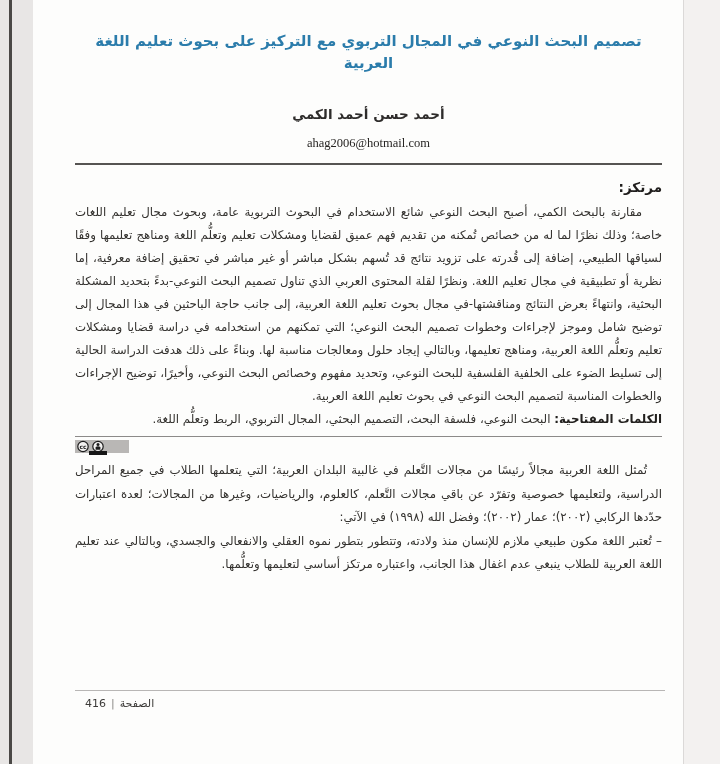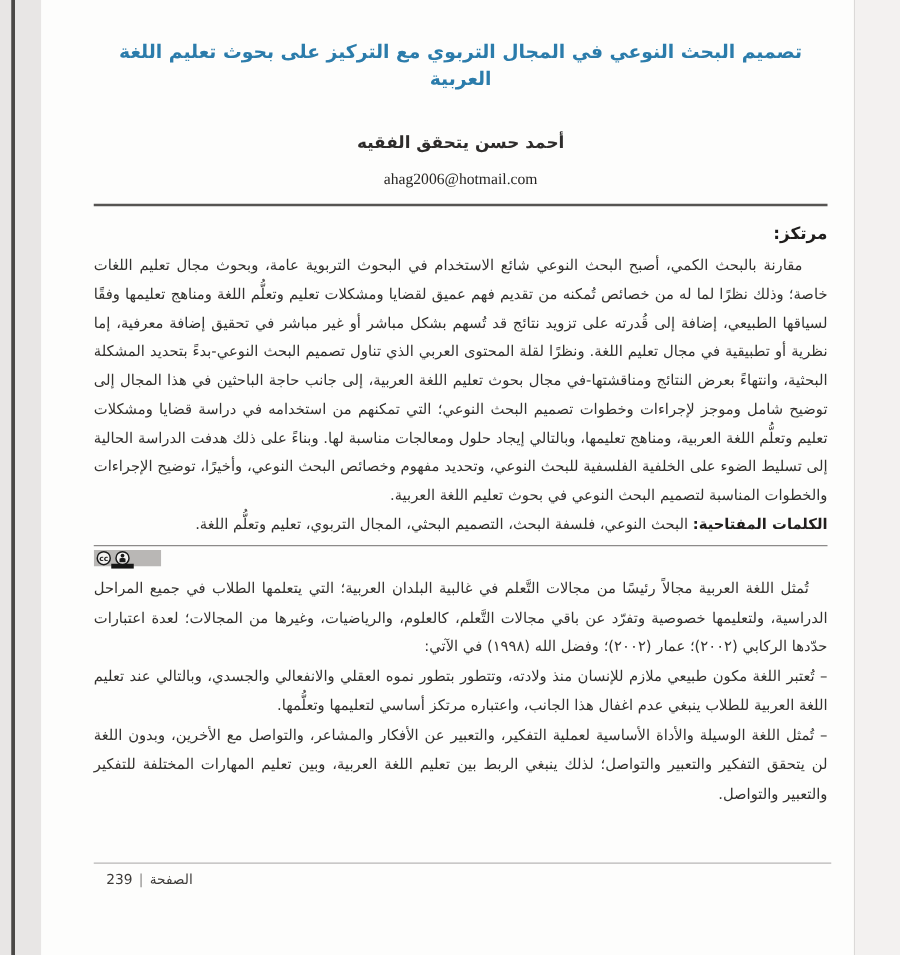--- a/index.html
+++ b/index.html
@@ -52,43 +52,42 @@
   <div class="band-left"></div>
   <div class="spine-line"></div>
   <div class="band-right"></div>
 
   <div class="page"></div>
 
   <div class="content">
 
     <div class="doc-title">تصميم البحث النوعي في المجال التربوي مع التركيز على بحوث تعليم اللغة العربية</div>
 
-    <div class="author">أحمد حسن يتحقق الفقيه</div>
+    <div class="author">أحمد حسن أحمد الكمي</div>
     <div class="email">
       <a href="#">ahag2006@hotmail.com</a>
     </div>
 
     <div class="rule-1"></div>
 
     <div class="section-heading">مرتكز:</div>
     <p class="body-par indent">مقارنة بالبحث الكمي، أصبح البحث النوعي شائع الاستخدام في البحوث التربوية عامة، وبحوث مجال تعليم اللغات خاصة؛ وذلك نظرًا لما له من خصائص تُمكنه من تقديم فهم عميق لقضايا ومشكلات تعليم وتعلُّم اللغة ومناهج تعليمها وفقًا لسياقها الطبيعي، إضافة إلى قُدرته على تزويد نتائج قد تُسهم بشكل مباشر أو غير مباشر في تحقيق إضافة معرفية، إما نظرية أو تطبيقية في مجال تعليم اللغة. ونظرًا لقلة المحتوى العربي الذي تناول تصميم البحث النوعي-بدءً بتحديد المشكلة البحثية، وانتهاءً بعرض النتائج ومناقشتها-في مجال بحوث تعليم اللغة العربية، إلى جانب حاجة الباحثين في هذا المجال إلى توضيح شامل وموجز لإجراءات وخطوات تصميم البحث النوعي؛ التي تمكنهم من استخدامه في دراسة قضايا ومشكلات تعليم وتعلُّم اللغة العربية، ومناهج تعليمها، وبالتالي إيجاد حلول ومعالجات مناسبة لها. وبناءً على ذلك هدفت الدراسة الحالية إلى تسليط الضوء على الخلفية الفلسفية للبحث النوعي، وتحديد مفهوم وخصائص البحث النوعي، وأخيرًا، توضيح الإجراءات والخطوات المناسبة لتصميم البحث النوعي في بحوث تعليم اللغة العربية.</p>
-    <p class="keywords"><span class="kw-label">الكلمات المفتاحية:</span><span> البحث النوعي، فلسفة البحث، التصميم البحثي، المجال التربوي، تعليم وتعلُّم اللغة.</span></p>
+    <p class="keywords"><span class="kw-label">الكلمات المفتاحية:</span><span> البحث النوعي، فلسفة البحث، التصميم البحثي، المجال التربوي، الربط وتعلُّم اللغة.</span></p>
 
     <div class="rule-2"></div>
 
     <svg class="cc-badge" viewBox="0 0 54 15" xmlns="http://www.w3.org/2000/svg">
       <rect x="0" y="0" width="54" height="13" fill="#b9b7b5"></rect>
       <circle cx="8" cy="6.5" r="5.2" fill="#f2f1f0" stroke="#1c1c1c" stroke-width="1.2"></circle>
       <text x="8" y="8.6" font-size="6" font-weight="bold" text-anchor="middle" fill="#1c1c1c" font-family="DejaVu Sans, sans-serif">cc</text>
       <circle cx="23" cy="6.5" r="5.2" fill="#f2f1f0" stroke="#1c1c1c" stroke-width="1.2"></circle>
       <circle cx="23" cy="4.4" r="1.5" fill="#1c1c1c"></circle>
       <path d="M20.6 9.8 L20.6 6.9 Q23 5.6 25.4 6.9 L25.4 9.8 Z" fill="#1c1c1c"></path>
       <rect x="14" y="11" width="18" height="4" fill="#161616"></rect>
     </svg>
 
     <p class="body-par intro-par" style="text-indent:15px; line-height:23.5px;">تُمثل اللغة العربية مجالاً رئيسًا من مجالات التَّعلم في غالبية البلدان العربية؛ التي يتعلمها الطلاب في جميع المراحل الدراسية، ولتعليمها خصوصية وتفرّد عن باقي مجالات التَّعلم، كالعلوم، والرياضيات، وغيرها من المجالات؛ لعدة اعتبارات حدّدها الركابي (٢٠٠٢)؛ عمار (٢٠٠٢)؛ وفضل الله (١٩٩٨) في الآتي:</p>
     <p class="body-par bullet-par" style="line-height:23.5px; margin-top:0;">– تُعتبر اللغة مكون طبيعي ملازم للإنسان منذ ولادته، وتتطور بتطور نموه العقلي والانفعالي والجسدي، وبالتالي عند تعليم اللغة العربية للطلاب ينبغي عدم اغفال هذا الجانب، واعتباره مرتكز أساسي لتعليمها وتعلُّمها.</p>
-    <p class="body-par bullet-par" style="line-height:23.5px; margin-top:0;">– تُمثل اللغة الوسيلة والأداة الأساسية لعملية التفكير، والتعبير عن الأفكار والمشاعر، والتواصل مع الأخرين، وبدون اللغة لن يتحقق التفكير والتعبير والتواصل؛ لذلك ينبغي الربط بين تعليم اللغة العربية، وبين تعليم المهارات المختلفة للتفكير والتعبير والتواصل.</p>
   </div>
 
   <div class="footer-rule"></div>
-  <div class="footer-text"><span class="pg-num">239</span><span class="pg-sep">|</span><span class="pg-word">الصفحة</span></div>
+  <div class="footer-text"><span class="pg-num">416</span><span class="pg-sep">|</span><span class="pg-word">الصفحة</span></div>
 </div>
 
 </body></html>

